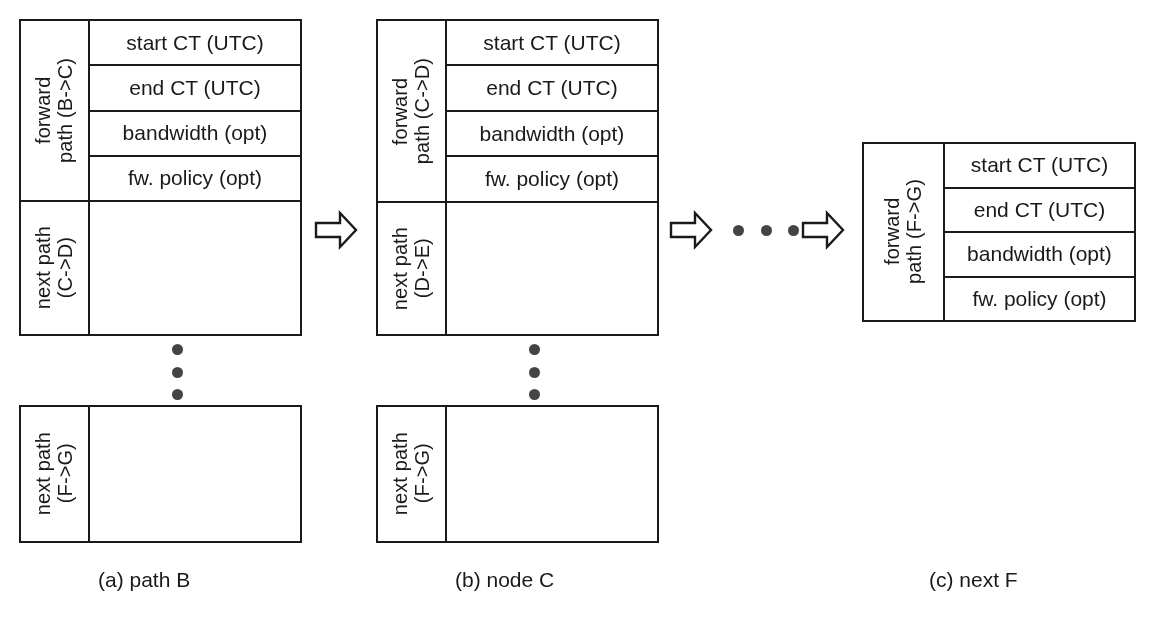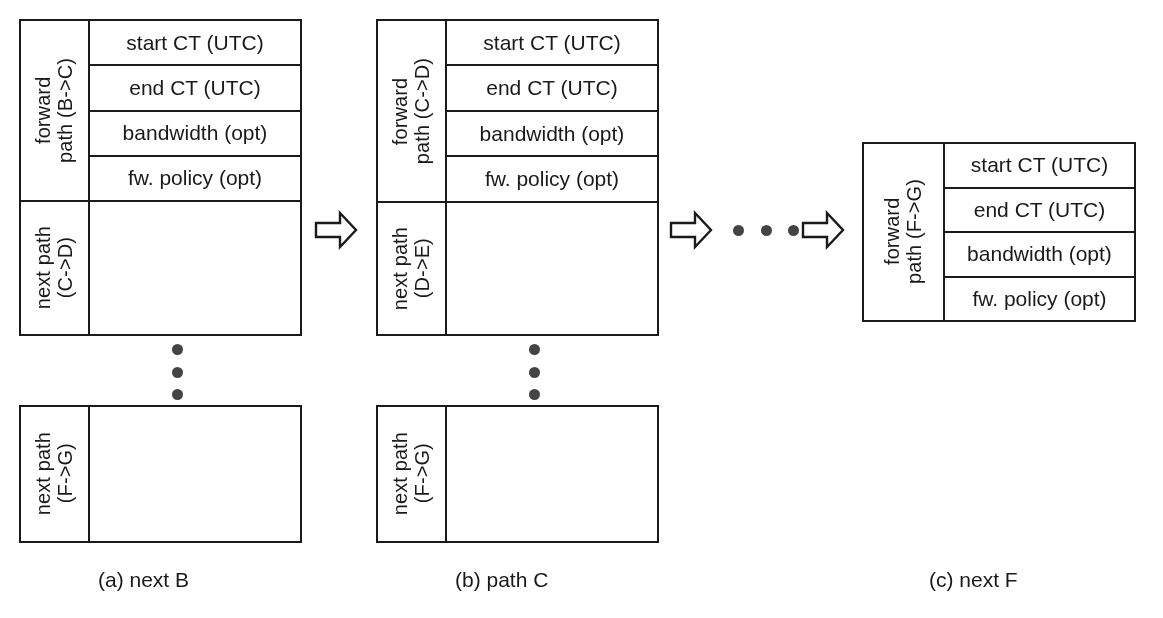--- a/index.html
+++ b/index.html
@@ -219,21 +219,21 @@
   </div>
 
   <div class="pathbox" id="panel-a-last">
     <div class="label-col">
       <span class="rot">next path
 (F-&gt;G)</span>
     </div>
     <div class="empty-col"></div>
   </div>
 
-  <div class="caption" id="caption-a">(a) next B</div>
+  <div class="caption" id="caption-a">(a) path B</div>
 
   <div class="arrow" id="arrow-ab">
     <svg viewBox="0 0 46 46" width="46" height="46" aria-hidden="true">
       <path d="M3 16 L27 16 L27 6 L43 23 L27 40 L27 30 L3 30 Z" fill="#ffffff" stroke="#1a1a1a" stroke-width="2.4" stroke-linejoin="miter"></path>
     </svg>
   </div>
 
   <div class="pathbox" id="panel-b-fwd-next" style="flex-direction:column;">
     <div class="section sec-forward">
       <div class="label-col">
@@ -263,21 +263,21 @@
   </div>
 
   <div class="pathbox" id="panel-b-last">
     <div class="label-col">
       <span class="rot">next path
 (F-&gt;G)</span>
     </div>
     <div class="empty-col"></div>
   </div>
 
-  <div class="caption" id="caption-b">(b) path C</div>
+  <div class="caption" id="caption-b">(b) node C</div>
 
   <div class="arrow" id="arrow-bmid">
     <svg viewBox="0 0 46 46" width="46" height="46" aria-hidden="true">
       <path d="M3 16 L27 16 L27 6 L43 23 L27 40 L27 30 L3 30 Z" fill="#ffffff" stroke="#1a1a1a" stroke-width="2.4" stroke-linejoin="miter"></path>
     </svg>
   </div>
 
   <div class="hdots" id="hdots-mid">
     <span class="dot"></span>
     <span class="dot"></span>

